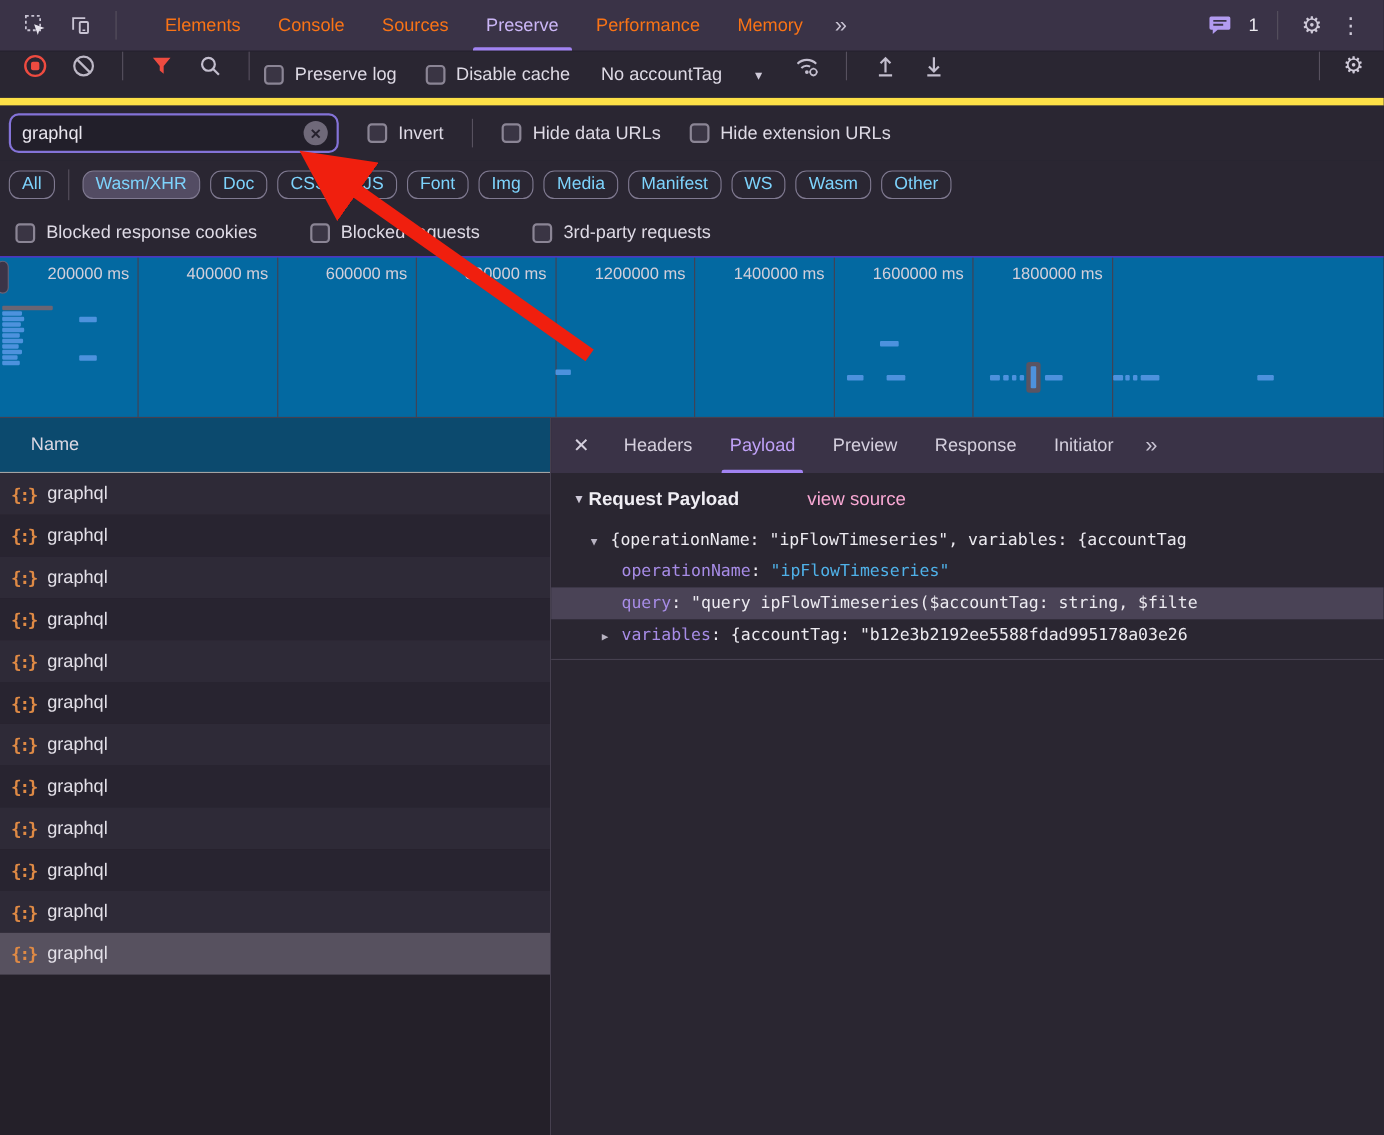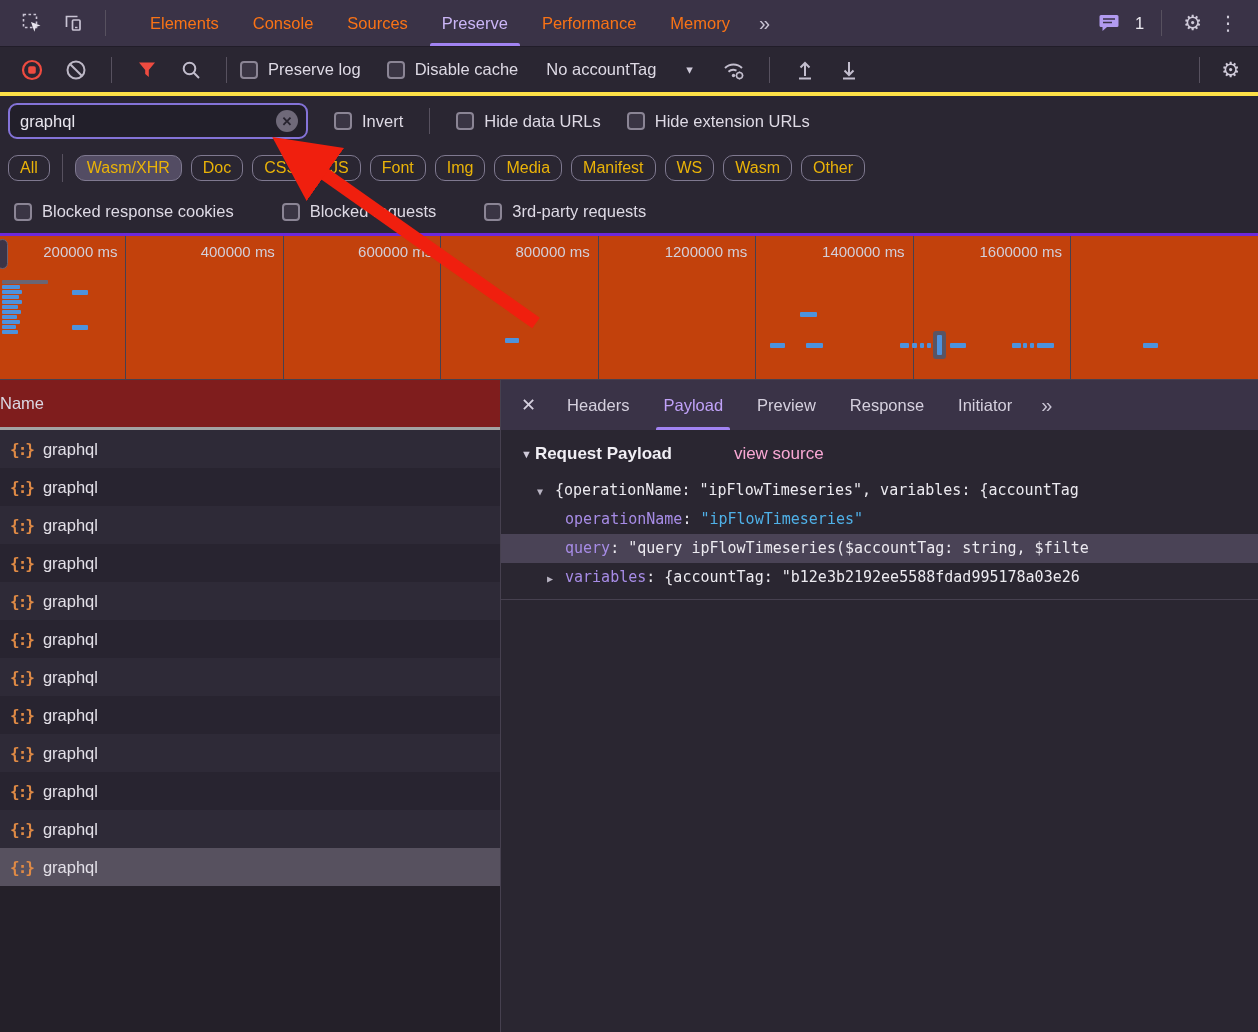--- a/index.html
+++ b/index.html
@@ -20,22 +20,22 @@
   .tab.active { color:#cbb6f6; }
   .tab.active::after { content:""; position:absolute; left:5px; right:5px; bottom:0; height:3px;
                        background:#a183f2; border-radius:2px 2px 0 0; }
   .tab.more { font-size:20px; color:#c9c4d4; padding:0 12px; letter-spacing:-2px; }
   .tabbar-spacer { flex:1; }
   .msg-count { color:#eceaf0; font-size:16.5px; margin:0 4px 0 6px; }
   .kebab { font-size:20px; color:#cfcad9; padding:0 8px; }
   .gear-glyph { font-size:21px; color:#cfcad9; padding:0 8px; }
 
   
-  .toolbar { height:49px; background:#2a2632; display:flex; align-items:center; padding:0 10px;
-             font-size:16.5px; color:#dedae5; border-bottom:4px solid #fde047; }
+  .toolbar { height:49px; background:#2a2632; display:flex; padding:0 10px;
+             font-size:16.5px; color:#dedae5; border-bottom:7px solid #fde047; }
   .icon-btn { width:26px; height:26px; display:flex; align-items:center; justify-content:center;
               margin:0 9px; flex:none; }
   .checkbox { width:18px; height:18px; border:2px solid #8b8595; border-radius:4px;
               background:#3a3544; flex:none; margin-right:10px; }
   .check-item { display:flex; align-items:center; margin-right:26px; white-space:nowrap; }
   .throttle { display:flex; align-items:center; margin:0 8px 0 2px; white-space:nowrap; }
   .caret { font-size:13px; color:#cfcad9; margin-left:30px; }
   .toolbar-spacer { flex:1; }
 
   
@@ -48,48 +48,48 @@
   .clear-btn { width:22px; height:22px; border-radius:50%; background:#6f6979; color:#26222e;
                display:flex; align-items:center; justify-content:center; font-size:13px;
                font-weight:bold; flex:none; }
   .filter-row .check-item { margin-left:26px; margin-right:0; }
   .filter-row .vsep { margin:0 0 0 26px; }
 
   
   .chips-row { height:44px; background:#2a2632; display:flex; align-items:center;
                padding:0 8px; gap:9px; }
   .chip { border:1.5px solid #7f7990; border-radius:10px; padding:3px 11px; font-size:16px;
-          color:#eab308; white-space:nowrap; }
+          color:#7dd3fc; white-space:nowrap; }
   .chip.active { background:#534c63; }
   .chips-row .vsep { margin:0 3px; height:28px; }
 
   
   .blocked-row { height:43px; background:#2a2632; display:flex; align-items:center;
                  padding:0 14px; font-size:16.5px; color:#dedae5; }
   .blocked-row .check-item { margin-right:48px; }
 
   
-  .timeline { height:147px; background:#c2410c; border-top:3px solid #6d28d9;
-              border-bottom:1px solid #46404f; position:relative; display:flex; overflow:hidden;gap:31px; }
+  .timeline { height:147px; background:#0369a1; border-top:1px solid #6d28d9;
+              border-bottom:1px solid #46404f; position:relative; display:flex; overflow:hidden; }
   .tl-col { flex:0 0 126.45px; border-right:1px solid #46404f; font-size:15px; color:#d3cfda;
             text-align:right; padding:7px 8px 0 0; white-space:nowrap; overflow:hidden; }
   .tl-col.last { flex:1; text-align:left; padding:7px 0 0 14px; }
   .tl-bar { position:absolute; height:5px; background:#4d92dd; border-radius:1px; }
   .tl-bar.gray { background:#6b6573; }
   .tl-marker { position:absolute; background:#5a5462; border-radius:3px; }
   .tl-marker-tick { position:absolute; background:#4d92dd; border-radius:1px; }
   .tl-handle { position:absolute; left:-3px; top:3px; width:11px; height:30px; background:#3b3447;
                border:1px solid #6a6376; border-radius:6px; }
 
   
   .main { display:flex; height:652px; }
   .requests { width:501px; flex:none; border-right:1px solid #46404f; display:flex;
               flex-direction:column; background:#242029; }
-  .name-header { height:50px; flex:none; background:#7f1d1d; border-bottom:3px solid #a3a3a3;
-                 display:flex; align-items:center; padding-left:0; font-size:16.5px; color:#dbd7e2; }
+  .name-header { height:50px; flex:none; background:#0c4a6e; border-bottom:1px solid #a3a3a3;
+                 display:flex; align-items:center; padding-left:28px; font-size:16.5px; color:#dbd7e2; }
   .req-row { height:38px; flex:none; display:flex; align-items:center; padding-left:10px;
              font-size:16.5px; color:#e3e0e8; gap:10px; }
   .req-row:nth-child(odd) { background:#2e2a37; }
   .req-row:nth-child(even) { background:#282430; }
   .req-row.selected { background:#57515f; }
   .braces-icon { color:#df8a45; font-family:"DejaVu Sans Mono", monospace; font-size:16px;
                  font-weight:bold; letter-spacing:-2px; flex:none; }
 
   
   .details { flex:1; min-width:0; background:#2a2631; display:flex; flex-direction:column; }
@@ -285,20 +285,21 @@
 
   <div class="timeline" id="timeline">
     <div class="tl-handle"></div>
   <div class="tl-col">200000 ms</div>
       <div class="tl-col">400000 ms</div>
       <div class="tl-col">600000 ms</div>
       <div class="tl-col">800000 ms</div>
       <div class="tl-col">1200000 ms</div>
       <div class="tl-col">1400000 ms</div>
       <div class="tl-col">1600000 ms</div>
+      <div class="tl-col">1800000 ms</div>
       <div class="tl-bar gray" style="left: 2px; top: 44px; width: 46px; height: 4px;"></div>
       <div class="tl-bar" style="left: 2px; top: 49px; width: 18px; height: 4px; background: rgb(77, 146, 221);"></div>
       <div class="tl-bar" style="left: 2px; top: 54px; width: 20px; height: 4px; background: rgb(77, 146, 221);"></div>
       <div class="tl-bar" style="left: 2px; top: 59px; width: 17px; height: 4px; background: rgb(77, 146, 221);"></div>
       <div class="tl-bar" style="left: 2px; top: 64px; width: 20px; height: 4px; background: rgb(77, 146, 221);"></div>
       <div class="tl-bar" style="left: 2px; top: 69px; width: 16px; height: 4px; background: rgb(77, 146, 221);"></div>
       <div class="tl-bar" style="left: 2px; top: 74px; width: 19px; height: 4px; background: rgb(77, 146, 221);"></div>
       <div class="tl-bar" style="left: 2px; top: 79px; width: 15px; height: 4px; background: rgb(77, 146, 221);"></div>
       <div class="tl-bar" style="left: 2px; top: 84px; width: 18px; height: 4px; background: rgb(77, 146, 221);"></div>
       <div class="tl-bar" style="left: 2px; top: 89px; width: 14px; height: 4px; background: rgb(77, 146, 221);"></div>

